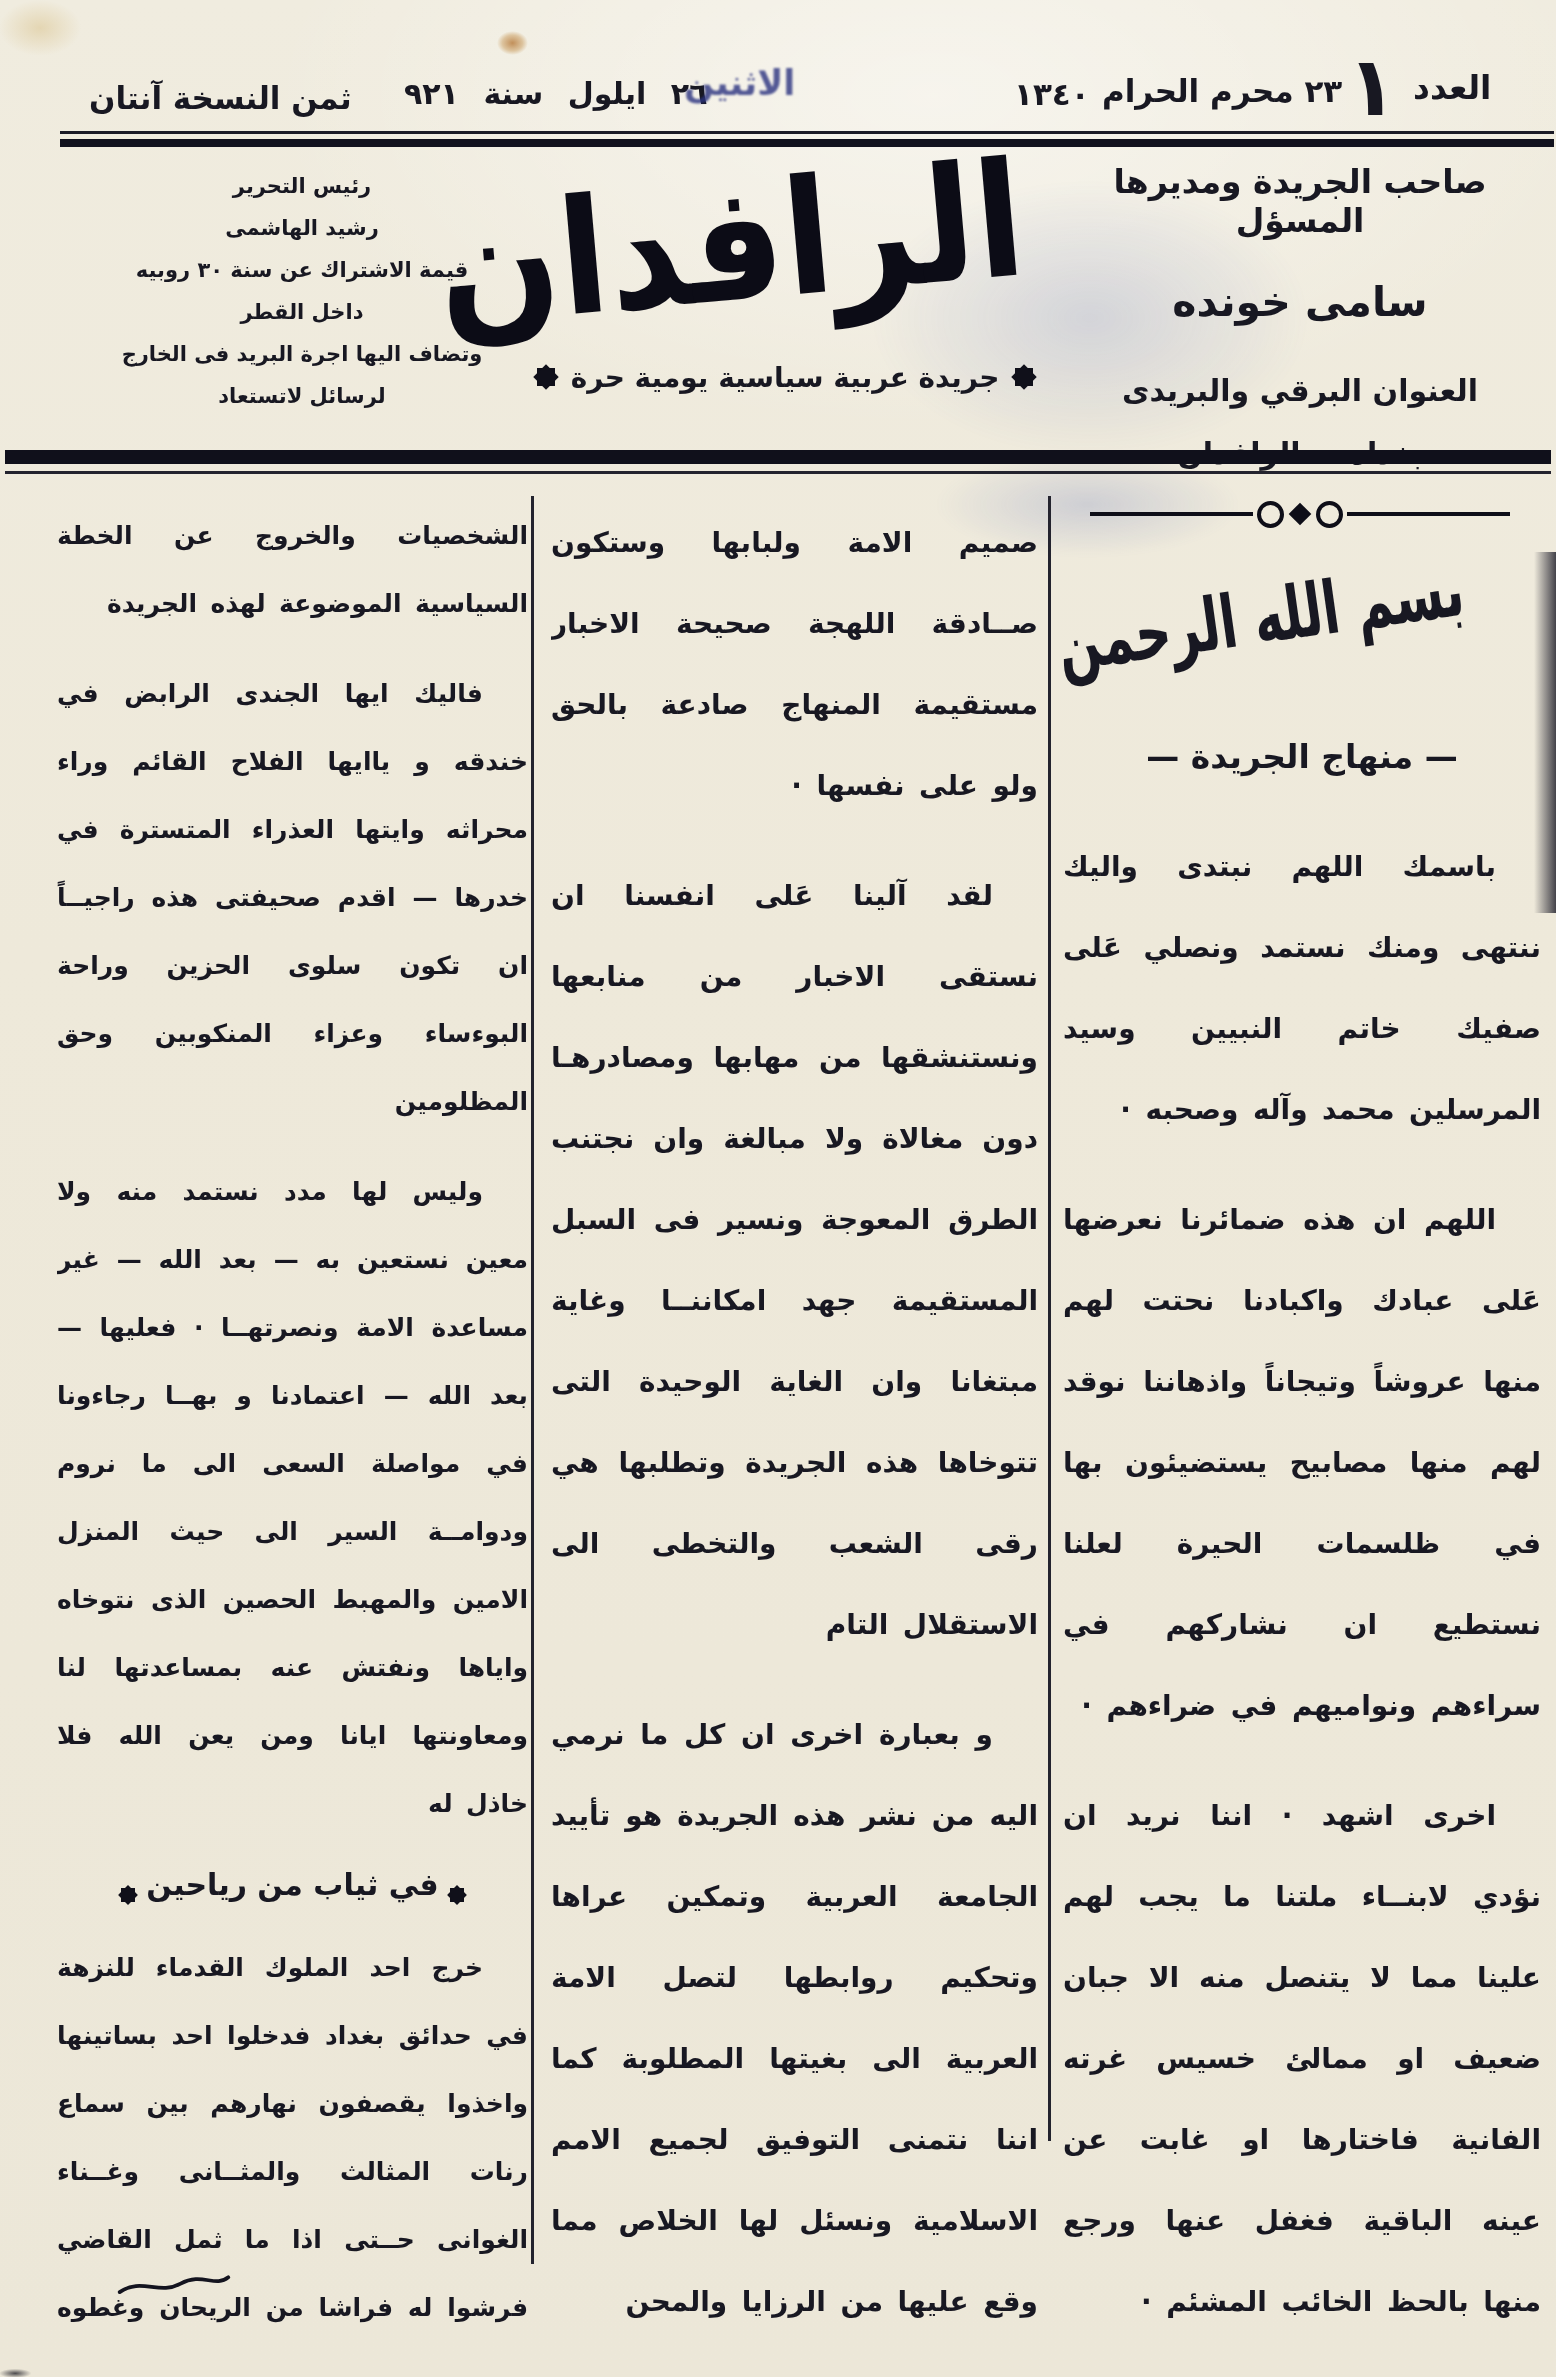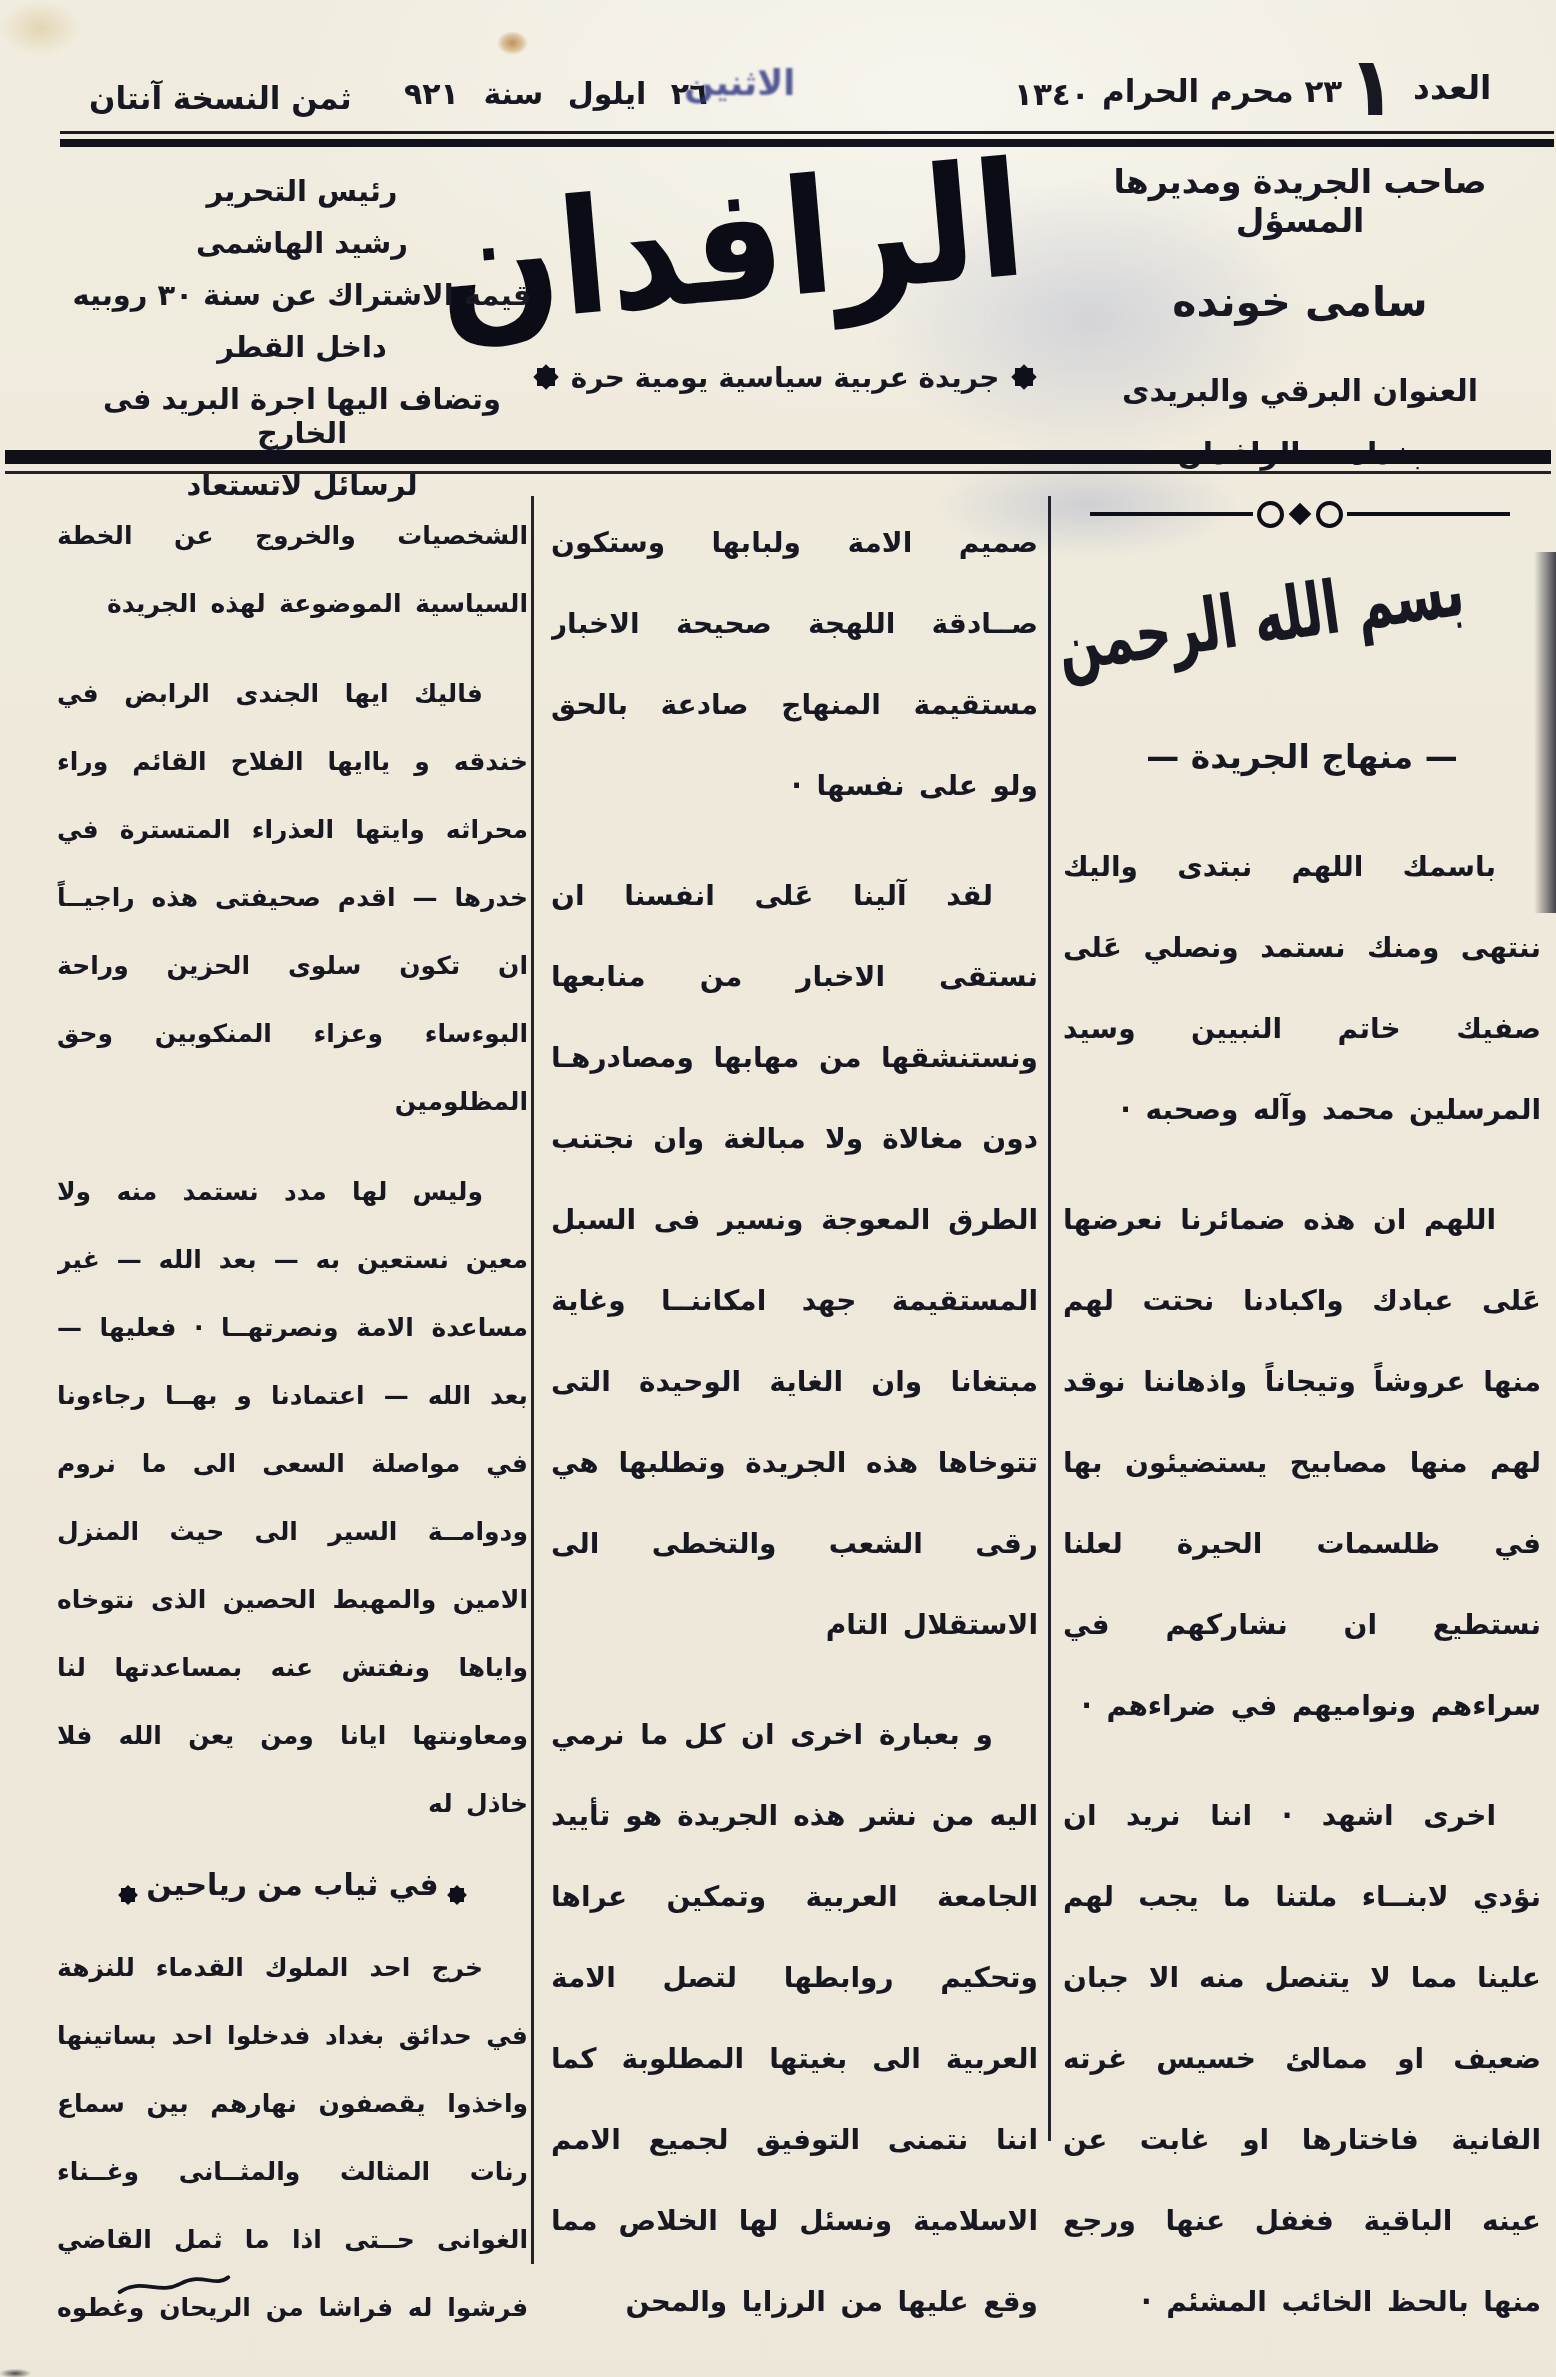--- a/index.html
+++ b/index.html
@@ -42,21 +42,21 @@
   .ornament{display:flex; align-items:center; padding:0 21px; height:42px;}
   .orn-line{flex:1; height:3.7px; background:#0e0e18;}
   .orn-dot{width:19px; height:19px; border:4.8px solid #0e0e18; border-radius:50%; margin:0 3.2px; flex:0 0 auto;}
   .orn-diamond{width:16px; height:16px; background:#0e0e18; transform:rotate(45deg); margin:0 5.3px; flex:0 0 auto;}
   .masthead{left:518px; top:141px; width:536px; text-align:center;}
   .mast-title{font-size:159px; font-weight:bold; color:#0c0c16; line-height:1.25;
               transform:rotate(-5deg) scaleX(.9); transform-origin:50% 60%; white-space:nowrap;}
   .mast-sub{margin-top:21px; font-size:28px; font-weight:bold;
             display:flex; align-items:center; justify-content:center; gap:16px;}
   .pub-left{left:72px; top:174px; width:462px; text-align:center; font-weight:bold;}
-  .pub-left div{font-size:29px; margin-bottom:18px;}
+  .pub-left div{font-size:21px; margin-bottom:18px;}
   
   .star8{position:relative; width:18px; height:18px; flex:0 0 auto; display:inline-block;}
   .star8::before,.star8::after{content:""; position:absolute; inset:0; background:#10101a;}
   .star8::after{transform:rotate(45deg);}
   .star8.small{width:14px; height:14px;}
   
   .col{position:absolute; top:502px; height:1863px; overflow:hidden; text-align:justify;}
   .col-right{right:15px; width:478px;}
   .col-mid{left:552px; width:487px;}
   .col-left{left:58px; width:471px;}

